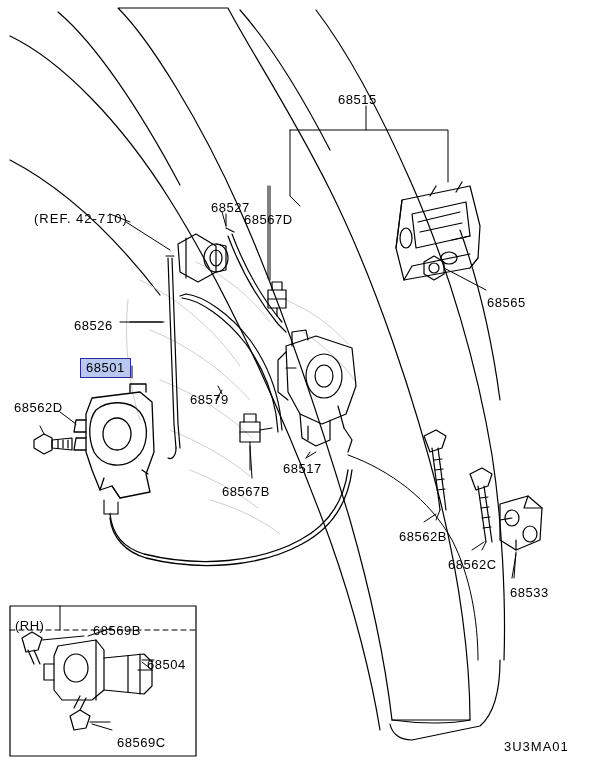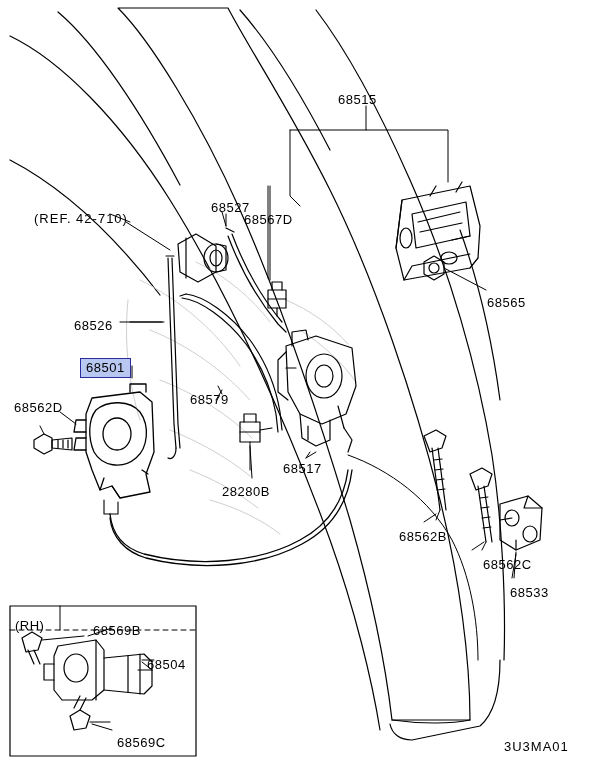--- a/index.html
+++ b/index.html
@@ -270,23 +270,23 @@
   <div class="lbl" style="left:338px; top:92px;">68515</div>
   <div class="lbl" style="left:244px; top:172px;margin-top:40px;">68567D</div>
   <div class="lbl" style="left:211px; top:200px;">68527</div>
   <div class="lbl ref" style="left:34px; top:211px;">(REF. 42-710)</div>
   <div class="lbl" style="left:487px; top:295px;">68565</div>
   <div class="lbl" style="left:74px; top:318px;">68526</div>
   <div class="lbl highlight" style="left:80px; top:358px;">68501</div>
   <div class="lbl" style="left:14px; top:400px;">68562D</div>
   <div class="lbl" style="left:190px; top:392px;">68579</div>
   <div class="lbl" style="left:283px; top:461px;">68517</div>
-  <div class="lbl" style="left:222px; top:484px;">28280B</div>
+  <div class="lbl" style="left:222px; top:484px;">68567B</div>
   <div class="lbl" style="left:399px; top:529px;text-align:right;">68562B</div>
-  <div class="lbl" style="left:448px; top:557px;margin-left:35px;">68562C</div>
+  <div class="lbl" style="left:448px; top:557px;">68562C</div>
   <div class="lbl" style="left:494px; top:585px;margin-left:16px;">68533</div>
   <div class="lbl" style="left:15px; top:618px;">(RH)</div>
   <div class="lbl" style="left:93px; top:623px;">68569B</div>
   <div class="lbl" style="left:147px; top:657px;">68504</div>
   <div class="lbl" style="left:117px; top:735px;">68569C</div>
   <div class="lbl code" style="left:504px; top:739px;">3U3MA01</div>
 
 </div>
 
 </body></html>

